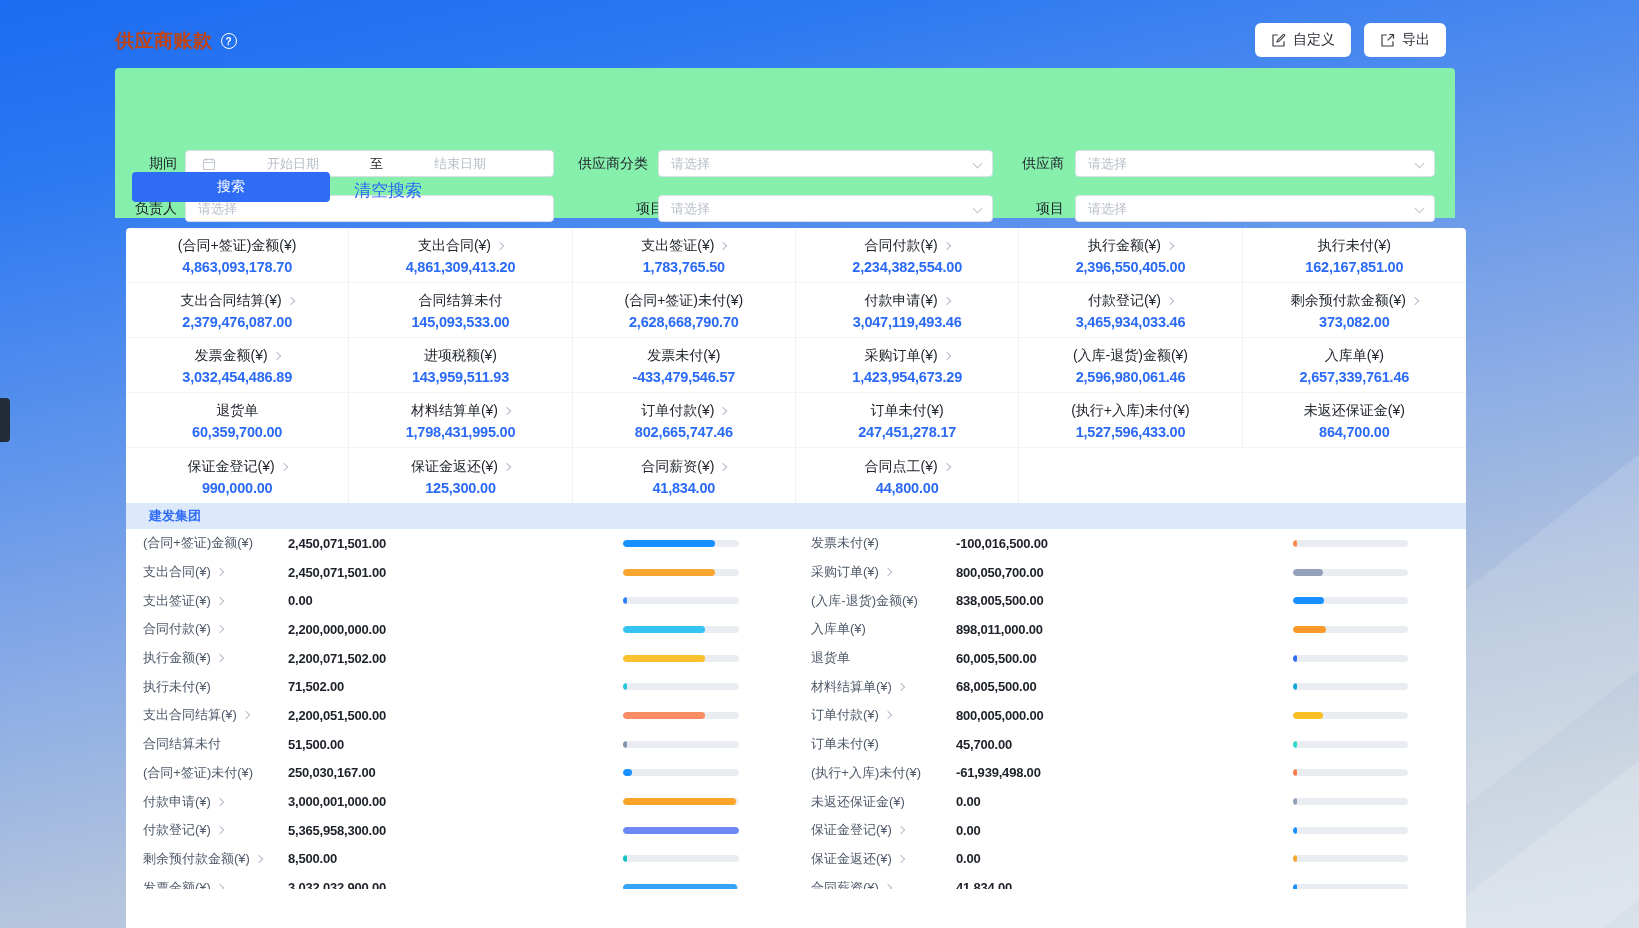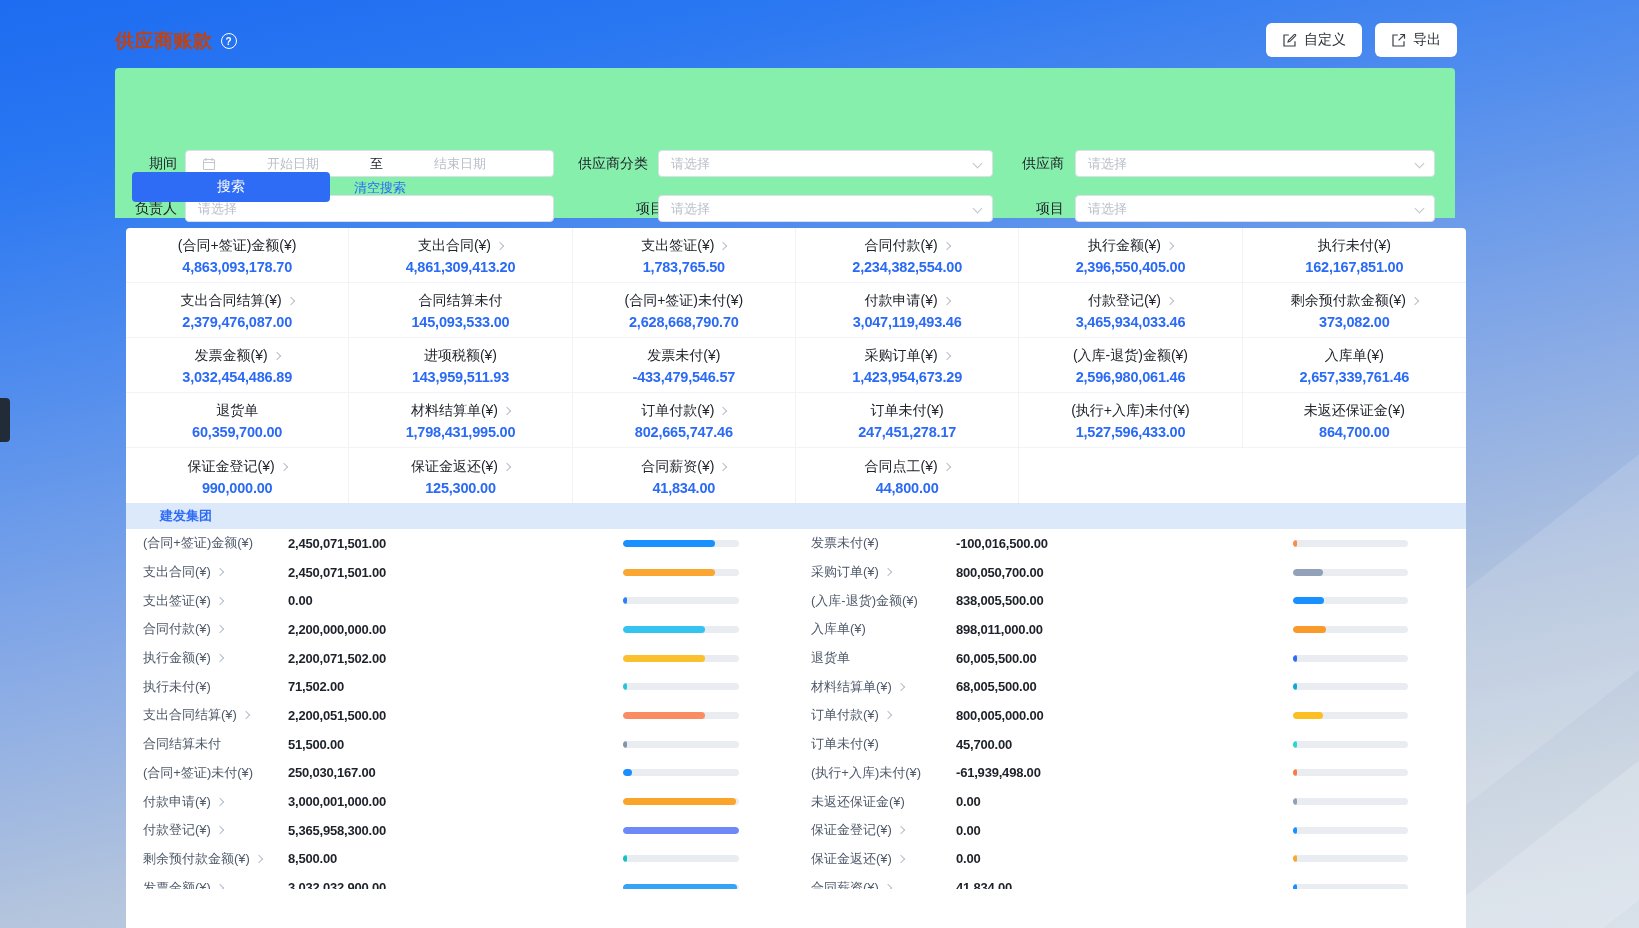--- a/index.html
+++ b/index.html
@@ -11,56 +11,56 @@
   }
   .streak { position:absolute; background:rgba(255,255,255,.13); transform:rotate(-38deg); pointer-events:none; }
   #streak1 { width:1300px; height:170px; right:-380px; bottom:70px; }
   #streak2 { width:1300px; height:110px; right:-480px; bottom:-90px; background:rgba(255,255,255,.18); }
 
   
   .titlebar { position:absolute; left:115px; top:28px; display:flex; align-items:center; gap:8px; }
   .page-title { color:#c2410c; font-size:19px; font-weight:700; letter-spacing:.5px; }
   .help-badge { width:16px; height:16px; border-radius:50%; border:1.5px solid #fff; color:#fff;
     font-size:10px; font-weight:700; display:flex; align-items:center; justify-content:center; }
-  .topbtns { position:absolute; top:23px; right:182px; display:flex; gap:13px; }
+  .topbtns { position:absolute; top:23px; right:193px; display:flex; gap:13px; }
   .topbtn { display:flex; align-items:center; gap:7px; background:#fff; border:none; border-radius:6px;
     height:34px; padding:0 16px; font-size:14px; color:#2b3038; cursor:pointer; font-family:inherit; }
 
   
   .filter-panel { position:absolute; left:115px; top:68px; width:1340px; height:150px; background:#86efac; border-radius:4px 4px 0 0; }
   .f-label { position:absolute; font-size:14px; color:#20242b; text-align:right; line-height:27px; }
   .f-box { position:absolute; height:27px; border:1px solid #dcdfe5; border-radius:4px; background:#fff;
     display:flex; align-items:center; font-size:13px; cursor:pointer; }
   .placeholder { color:#b8bfc9; }
   .f-box .chev-down { position:absolute; right:11px; top:9px; }
   .chev-down { width:7px; height:7px; border-right:1.4px solid #c0c4cc; border-bottom:1.4px solid #c0c4cc;
     transform:rotate(45deg); display:inline-block; }
   .chev-right { width:6px; height:6px; border-top:1.5px solid #b6bdc9; border-right:1.5px solid #b6bdc9;
     transform:rotate(45deg); display:inline-block; margin-left:6px; flex:0 0 auto; }
   .date-box { padding:0 16px; }
   .date-part { flex:1; text-align:center; }
   .to-label { color:#20242b; font-size:13px; }
   .search-btn { position:absolute; left:17px; top:104px; width:198px; height:30px; background:#2f6cf6; color:#fff;
     border:none; border-radius:4px; font-size:14px; cursor:pointer; font-family:inherit; }
-  .clear-link { position:absolute; left:239px; top:111px; font-size:13px; color:#2a6af5; cursor:pointer; }
+  .clear-link { position:absolute; left:239px; top:111px; font-size:17px; color:#2a6af5; cursor:pointer; }
 
   
   .stats-panel { position:absolute; left:126px; top:228px; width:1340px; height:700px; background:#fff; border-radius:4px 4px 0 0; }
   .stats-grid { display:grid; grid-template-columns:repeat(6,1fr); }
   .stat-cell { height:55px; border-right:1px solid #f1f3f6; border-bottom:1px solid #f1f3f6;
     display:flex; flex-direction:column; align-items:center; justify-content:center; gap:4px; padding-top:2px; }
   .stat-cell:nth-child(6n) { border-right:none; }
   .stat-cell:nth-child(n+25) { border-bottom:none; }
   .stat-cell.empty { border:none; }
   .stat-label-row { display:flex; align-items:center; font-size:14px; color:#20242b; }
   .stat-value { font-size:14.5px; font-weight:700; color:#2a6af5; letter-spacing:-0.2px; }
 
   
   .group-band { height:26px; background:#dce9fb; color:#2f6cf6; font-size:13px; font-weight:700;
-    line-height:26px; padding-left:34px; }
+    line-height:26px; padding-left:23px; }
   .group-rows-wrap { display:grid; grid-template-columns:670px 670px; height:360px; overflow:hidden; }
   .g-col { display:flex; flex-direction:column; }
   .g-row { height:28.7px; display:flex; align-items:center; }
   .g-col.left .g-row { padding-left:17px; }
   .g-col.right .g-row { padding-left:15px; }
   .g-label { width:145px; font-size:13px; color:#4e5969; display:flex; align-items:center; flex:0 0 auto; }
   .g-value { flex:1; font-size:13px; font-weight:700; color:#1d2129; letter-spacing:-0.2px; }
   .g-track { width:116px; height:7px; border-radius:4px; background:#e9edf2; margin-right:57px; flex:0 0 auto; position:relative; overflow:hidden; }
   .g-col.right .g-track { width:115px; margin-right:58px; }
   .g-fill { position:absolute; left:0; top:0; height:7px; border-radius:4px; min-width:4px; }

